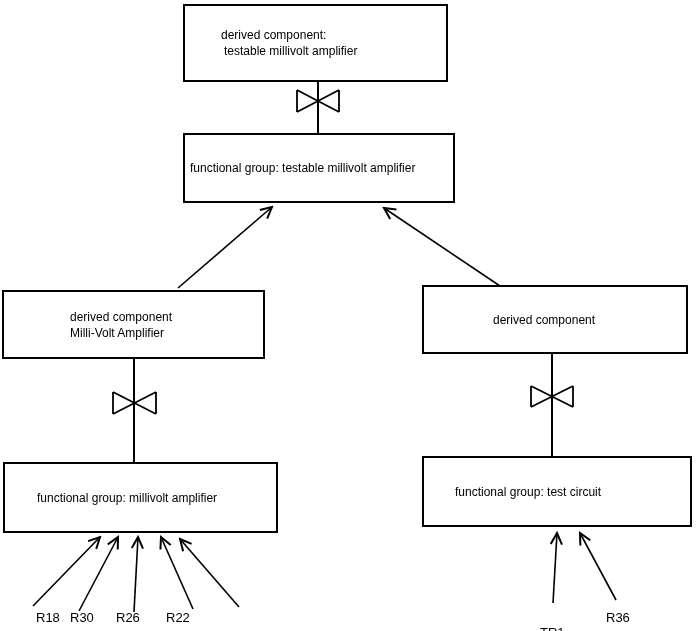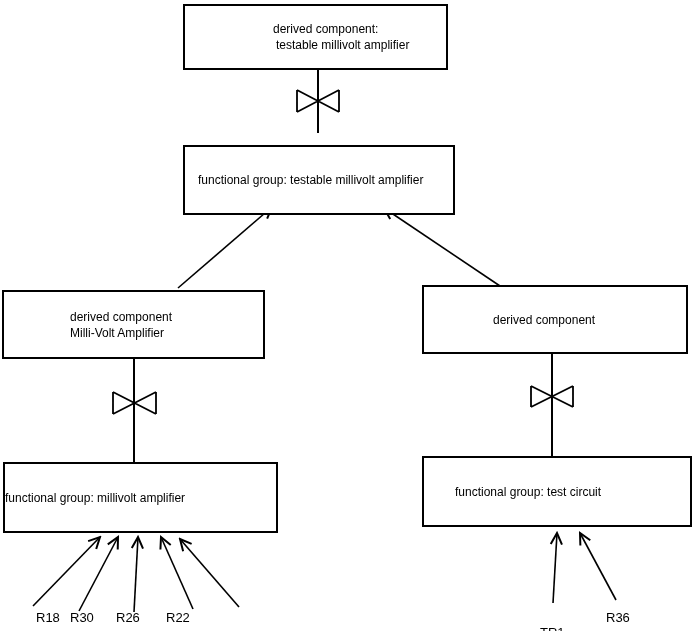--- a/index.html
+++ b/index.html
@@ -30,25 +30,25 @@
     white-space: nowrap;
   }
   .node .line2-indent { padding-left: 3px; }
   .clabel {
     position: absolute;
     font-size: 13px;
     line-height: 14px;
     white-space: nowrap;
   }
   
-  #node-derived-testable { left: 183px; top: 4px;   width: 265px; height: 66px; padding-left: 88px; }
-  #node-fg-testable      { left: 183px; top: 133px; width: 272px; height: 70px; padding-left: 13px; margin-top: 12px;  }
+  #node-derived-testable { left: 183px; top: 4px;   width: 265px; height: 78px; padding-left: 36px; }
+  #node-fg-testable      { left: 183px; top: 133px; width: 272px; height: 70px; padding-left: 5px;  }
   #node-derived-mva      { left: 2px;   top: 290px; width: 263px; height: 69px; padding-left: 66px; }
   #node-derived-test     { left: 422px; top: 285px; width: 266px; height: 69px; padding-left: 69px; }
-  #node-fg-mva           { left: 3px;   top: 462px; width: 275px; height: 71px; }
+  #node-fg-mva           { left: 3px;   top: 462px; width: 275px; height: 71px; padding-left: 32px; }
   #node-fg-test          { left: 422px; top: 456px; width: 270px; height: 71px; padding-left: 31px; }
   
   #label-r18 { left: 36px;  top: 611px; }
   #label-r30 { left: 70px;  top: 611px; }
   #label-r26 { left: 116px; top: 611px; }
   #label-r22 { left: 166px; top: 611px; }
   #label-ic1 { left: 210px; top: 611px; margin-top: 20px; }
   #label-tr1 { left: 540px; top: 626px; }
   #label-r36 { left: 606px; top: 611px; }
 </style>

